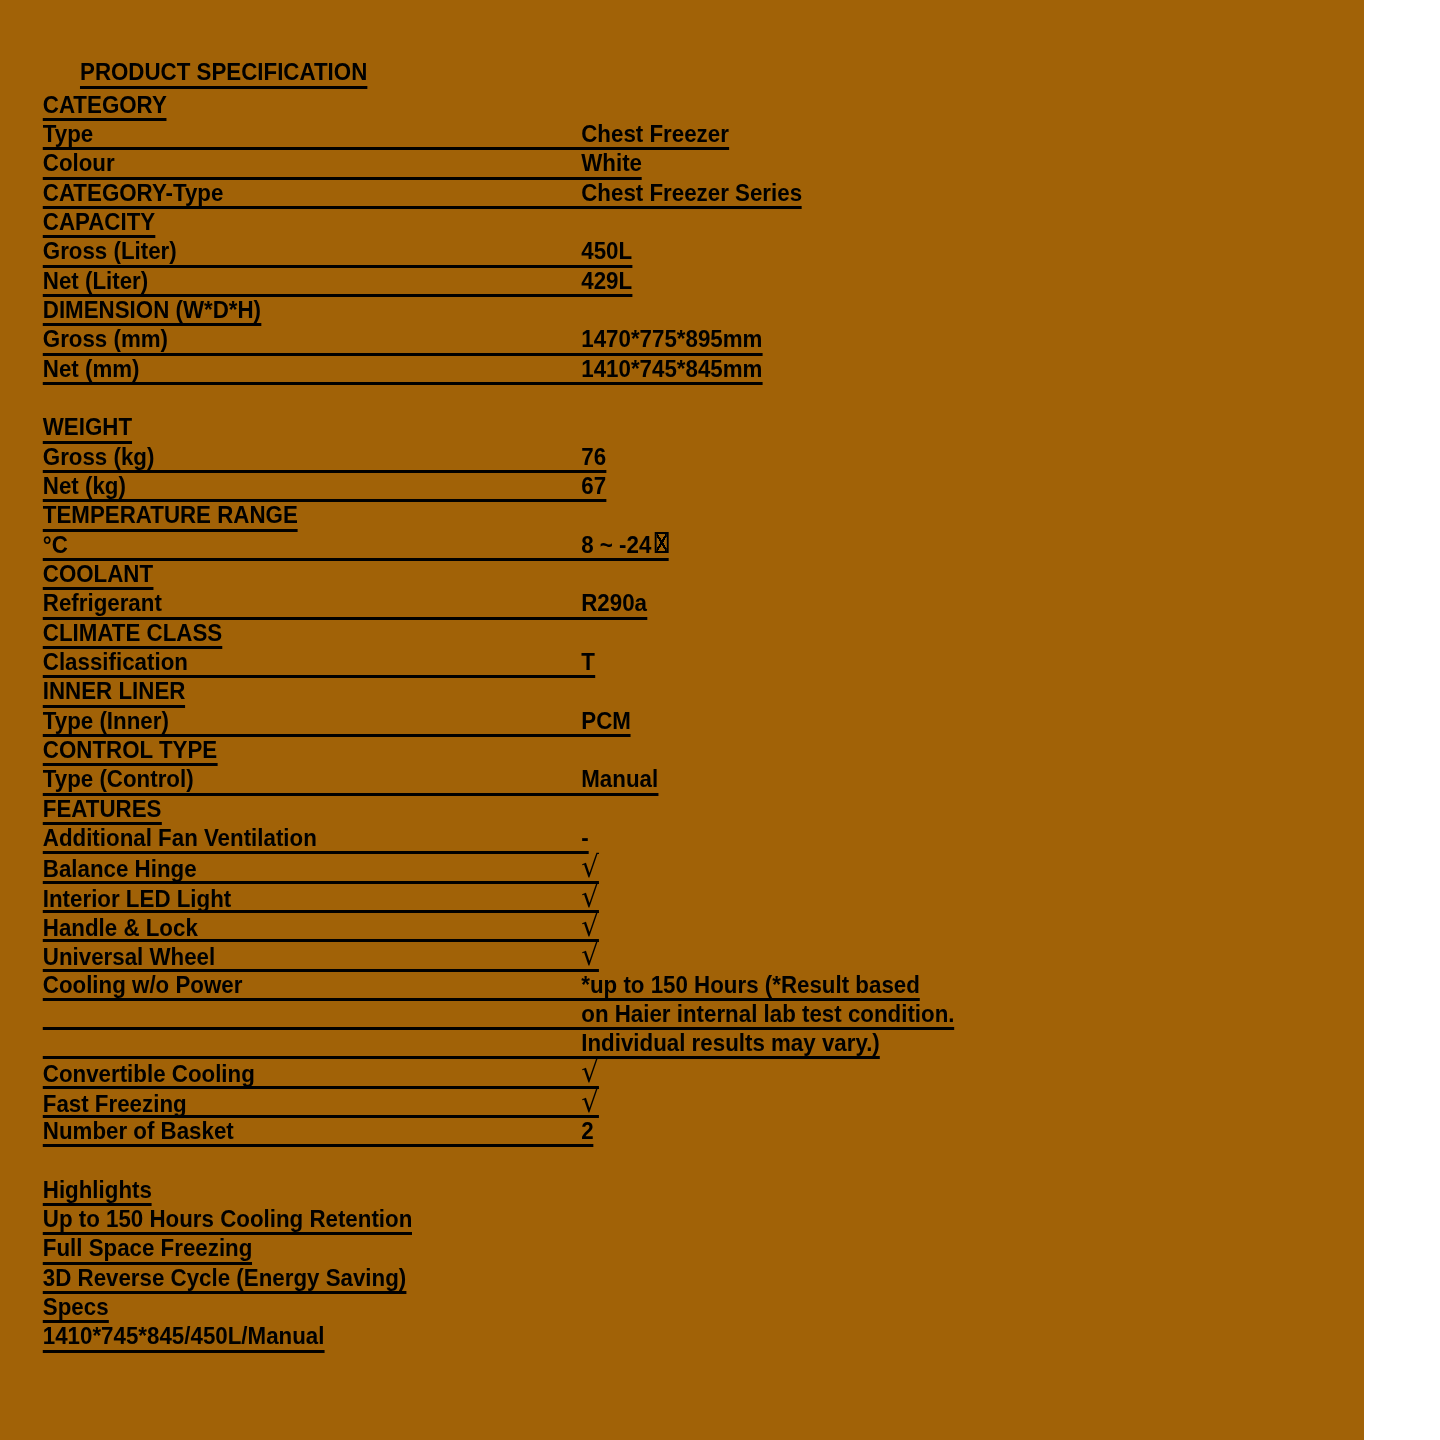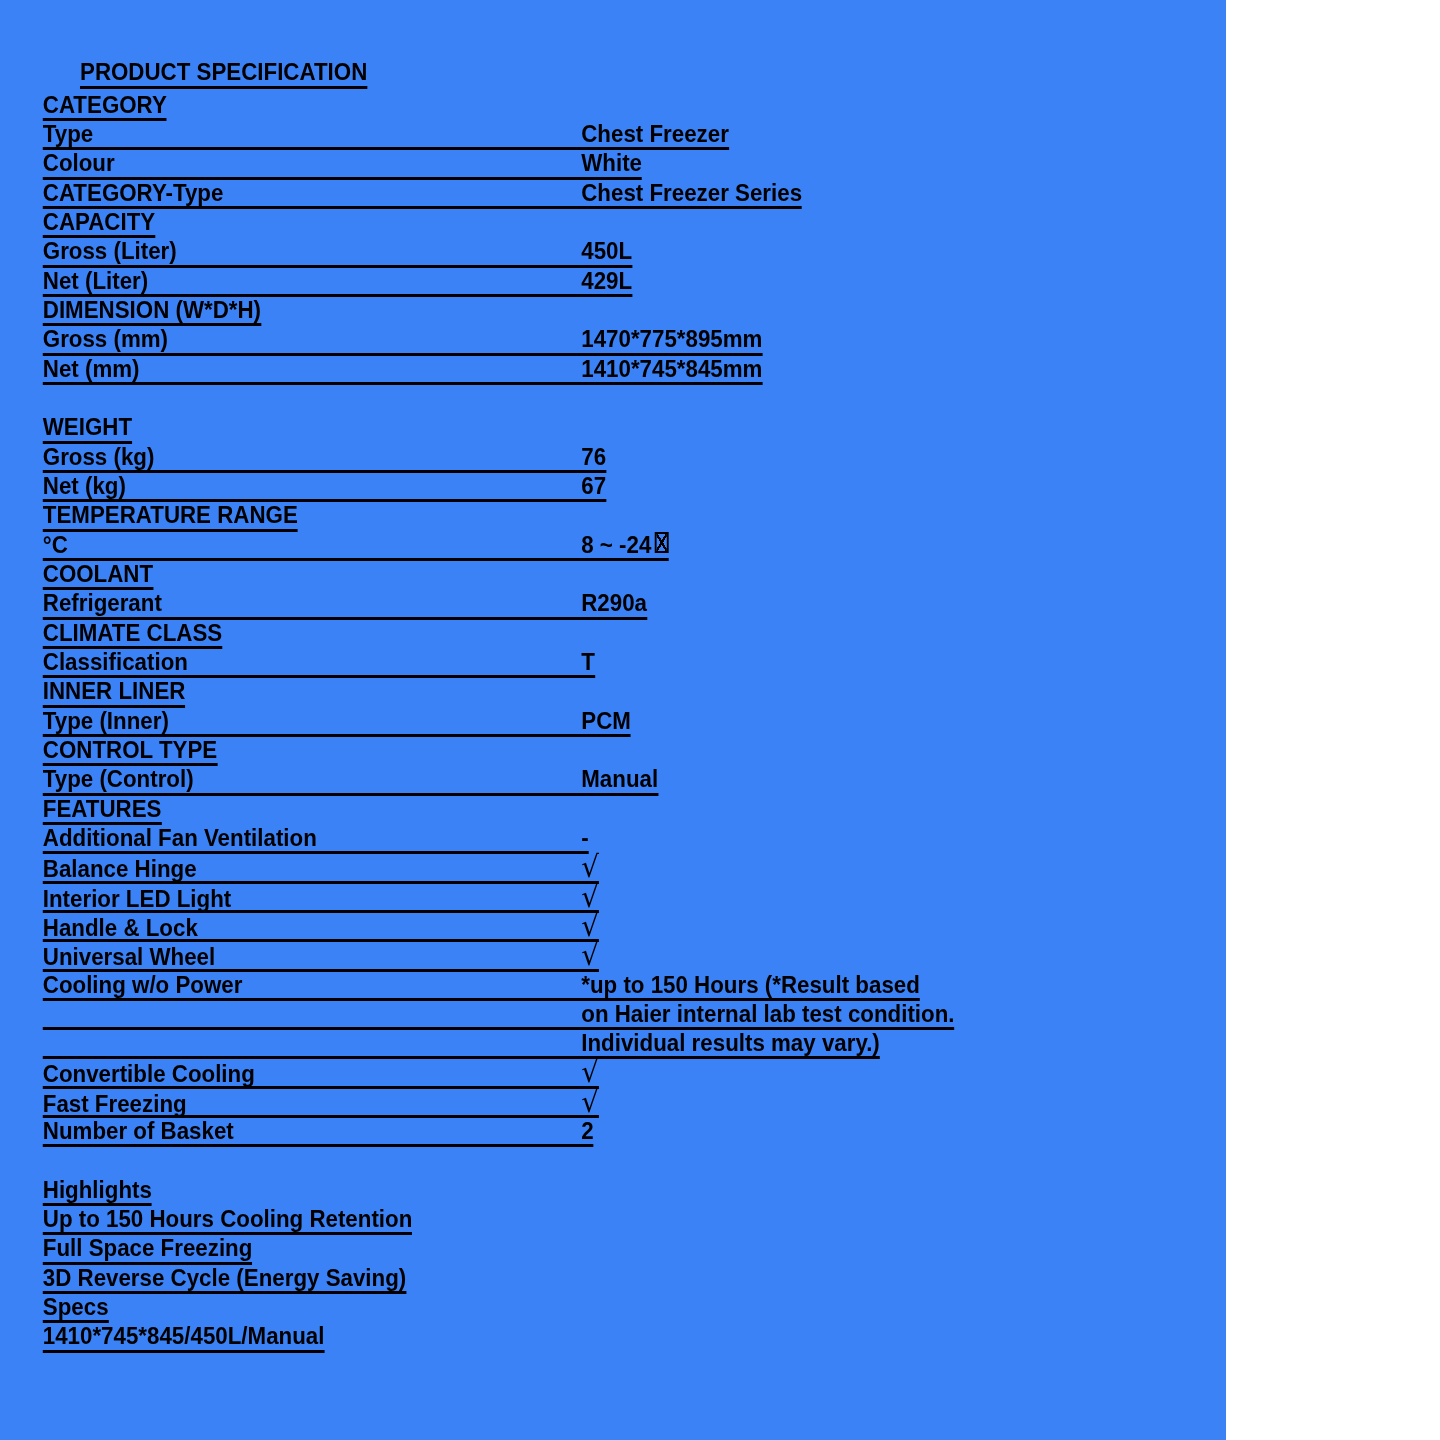--- a/index.html
+++ b/index.html
@@ -1,19 +1,19 @@
 <!DOCTYPE html>
 <html><head>
 <meta charset="utf-8">
 <style>
   html,body{margin:0;padding:0;background:#ffffff;}
   .page{
     position:relative;
-    width:1226px;height:1440px;
-    background:#3b82f6;
+    width:1364px;height:1440px;
+    background:#a16207;
     overflow:hidden;
     color:#000;
   }
   .doc{
     position:absolute;top:33px;left:0;
     width:1548px;
     transform:scaleX(0.93);
     transform-origin:0 0;
     padding-left:46px;
     font-family:"Liberation Sans",sans-serif;

